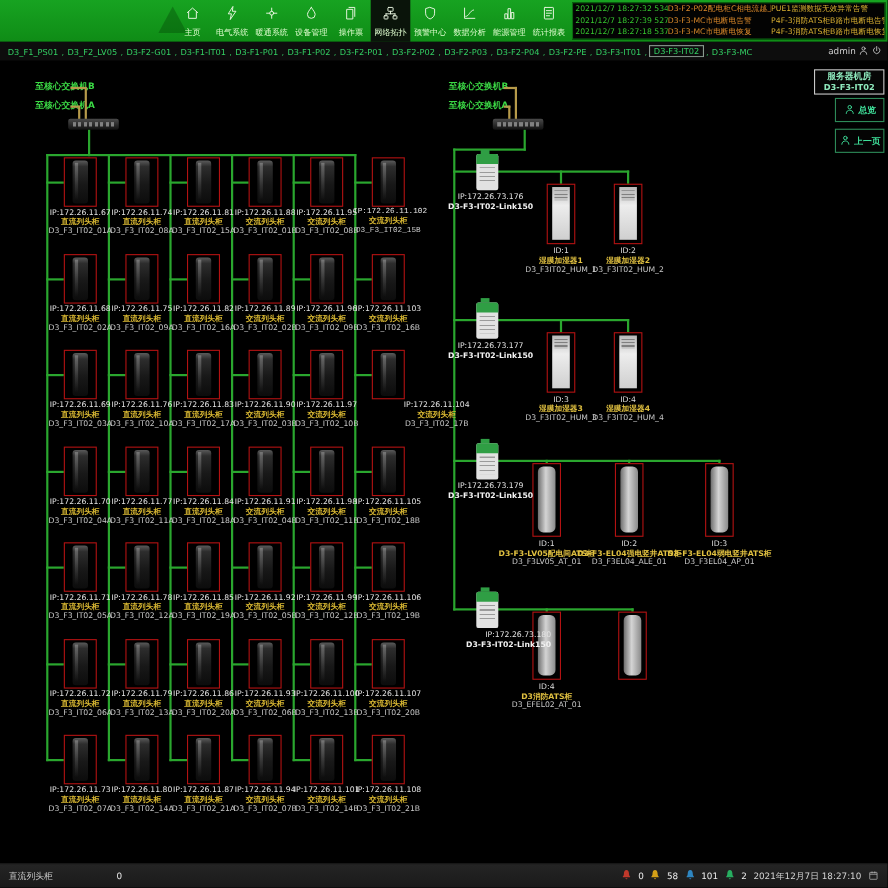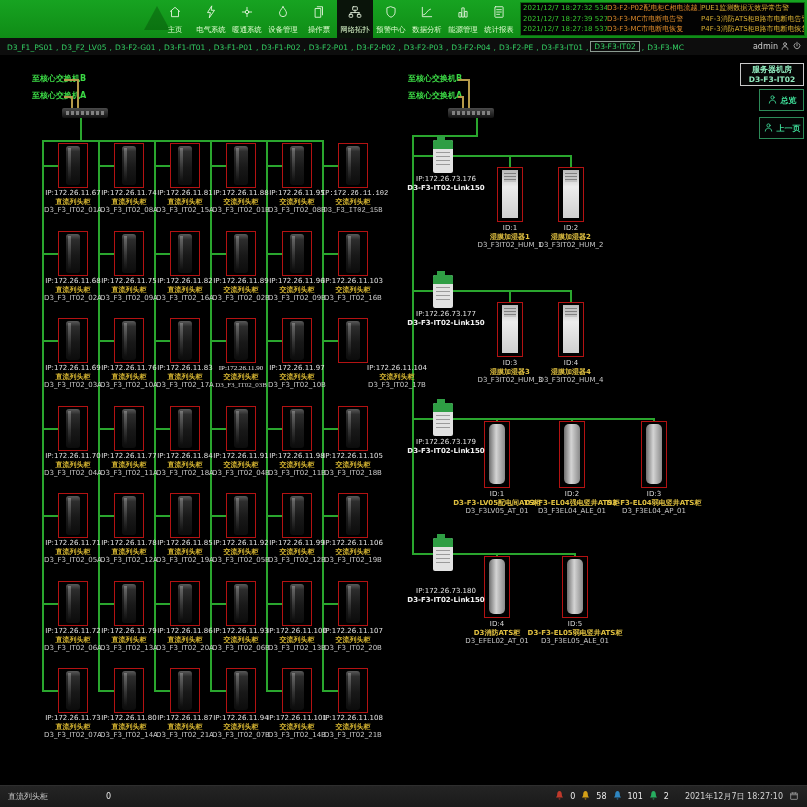--- a/index.html
+++ b/index.html
@@ -88,21 +88,21 @@
   .sidebtn svg{width:11px;height:11px;stroke:#3fe09a;fill:none;stroke-width:1.8;stroke-linecap:round}
   
   #statusbar{position:absolute;left:0;top:785px;width:807px;height:22px;z-index:5;
     background:linear-gradient(180deg,#242424,#1a1a1a);border-top:1px solid #2e2e2e;
     display:flex;align-items:center;color:#c9c9c9;font-size:8px}
   #sb-label{margin-left:8px}
   #sb-value{margin-left:58px;color:#e8e8e8}
   #sb-right{margin-left:auto;margin-right:8px;display:flex;align-items:center;gap:6px}
   .bell{width:11px;height:11px;display:inline-block}
   .bcount{color:#ececec}
-  #sb-datetime{margin-left:10px;color:#d4d4d4}
+  #sb-datetime{color:#d4d4d4}
   #cal-icon svg{width:10px;height:10px;stroke:#bbb;fill:none;stroke-width:1.6}
 </style>
 </head>
 <body>
 
 <div id="app">
   <header id="topbar">
     <div id="logo"></div>
     <nav id="nav">
         <div class="nav-item">
@@ -475,21 +475,21 @@
       </div>
       <div class="nlab" style="left: 209px; top: 277px;">
         <div class="ip">IP:172.26.11.89</div>
         <div class="tp">交流列头柜</div>
         <div class="cd">D3_F3_IT02_02B</div>
       </div>
       <div class="tline" style="left: 210px; top: 340px; width: 16px; height: 2px; background: rgb(42, 166, 46);"></div>
       <div class="nbox" style="left: 226px; top: 318px;">
         <div class="rack"></div>
       </div>
-      <div class="nlab" style="left: 209px; top: 364px; font-family: Liberation Serif, serif;">
+      <div class="nlab" style="left: 209px; top: 364px;">
         <div class="ip">IP:172.26.11.90</div>
         <div class="tp">交流列头柜</div>
         <div class="cd">D3_F3_IT02_03B</div>
       </div>
       <div class="tline" style="left: 210px; top: 428px; width: 16px; height: 2px; background: rgb(42, 166, 46);"></div>
       <div class="nbox" style="left: 226px; top: 406px;">
         <div class="rack"></div>
       </div>
       <div class="nlab" style="left: 209px; top: 452px;">
         <div class="ip">IP:172.26.11.91</div>
@@ -755,39 +755,34 @@
         <div class="dnm">D3-F3-EL04弱电竖井ATS柜</div>
         <div class="dcd">D3_F3EL04_AP_01</div>
       </div>
       <div class="tline" style="left: 412px; top: 553px; width: 164px; height: 2px; background: rgb(42, 166, 46);"></div>
       <div class="tline" style="left: 496px; top: 553px; width: 2px; height: 3px; background: rgb(42, 166, 46);"></div>
       <div class="tline" style="left: 574px; top: 553px; width: 2px; height: 3px; background: rgb(42, 166, 46);"></div>
       <div class="gw" style="left: 433px; top: 538px;">
         <div class="cap"></div>
         <div class="gwlines"></div>
       </div>
-      <div class="gwlab" style="left: 391px; top: 587px;">
+      <div class="gwlab" style="left: 391px; top: 573px; text-align: right;">
         <div class="gip">IP:172.26.73.180</div>
         <div class="gnm">D3-F3-IT02-Link150</div>
       </div>
       <div class="ats" style="left: 484px; top: 556px; height: 62px;">
         <div class="body"></div>
       </div>
       <div class="dlab" style="left: 427px; top: 620px;">
         <div class="did">ID:4</div>
         <div class="dnm">D3消防ATS柜</div>
         <div class="dcd">D3_EFEL02_AT_01</div>
       </div>
       <div class="ats" style="left: 562px; top: 556px; height: 62px;">
         <div class="body"></div>
-      </div>
-      <div class="dlab" style="left: 505px; top: 620px;">
-        <div class="did">ID:5</div>
-        <div class="dnm">D3-F3-EL05弱电竖井ATS柜</div>
-        <div class="dcd">D3_F3EL05_ALE_01</div>
       </div>
     </main>
 
   <footer id="statusbar">
     <span id="sb-label">直流列头柜</span>
     <span id="sb-value">0</span>
     <div id="sb-right">
       <span id="alarm-counts" style="display:flex;align-items:center;gap:5px">
           <span><svg viewBox="0 0 24 24" class="bell">
               <path fill="#c0392b" d="M12 2C8.7 2 7 5 7 9c0 4-1.6 5.5-2.4 6.6-.3.4 0 .9.5.9h13.8c.5 0 .8-.5.5-.9C18.6 14.5 17 13 17 9c0-4-1.7-7-5-7zM10 18.5a2 2 0 0 0 4 0h-4z"></path>

